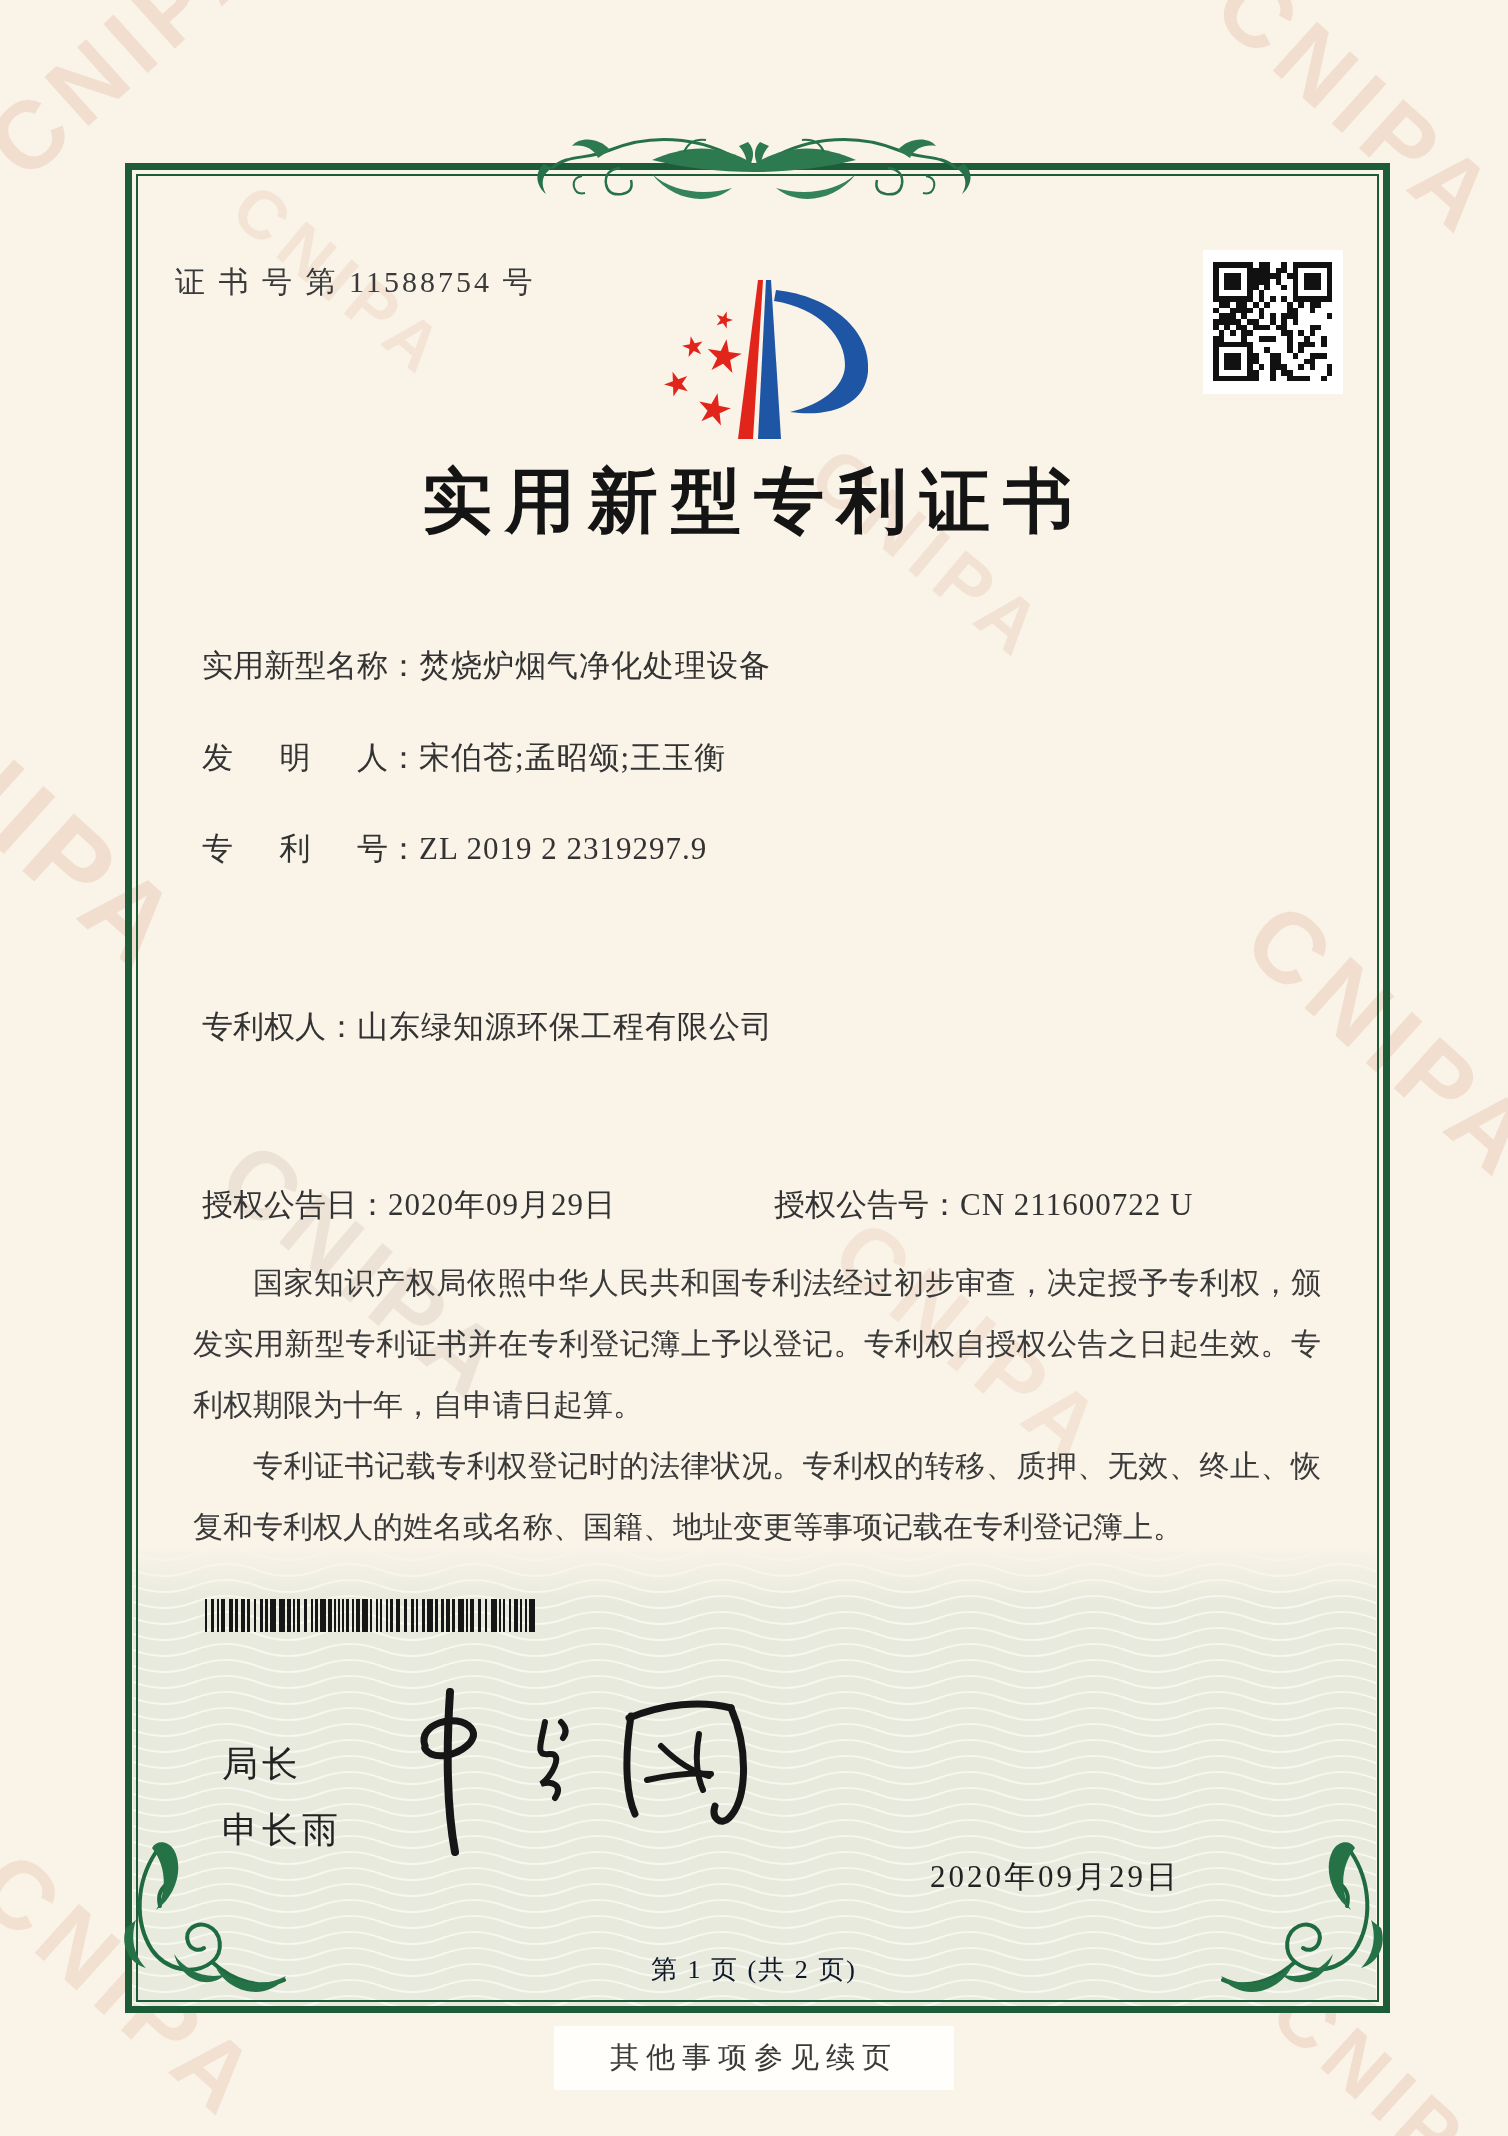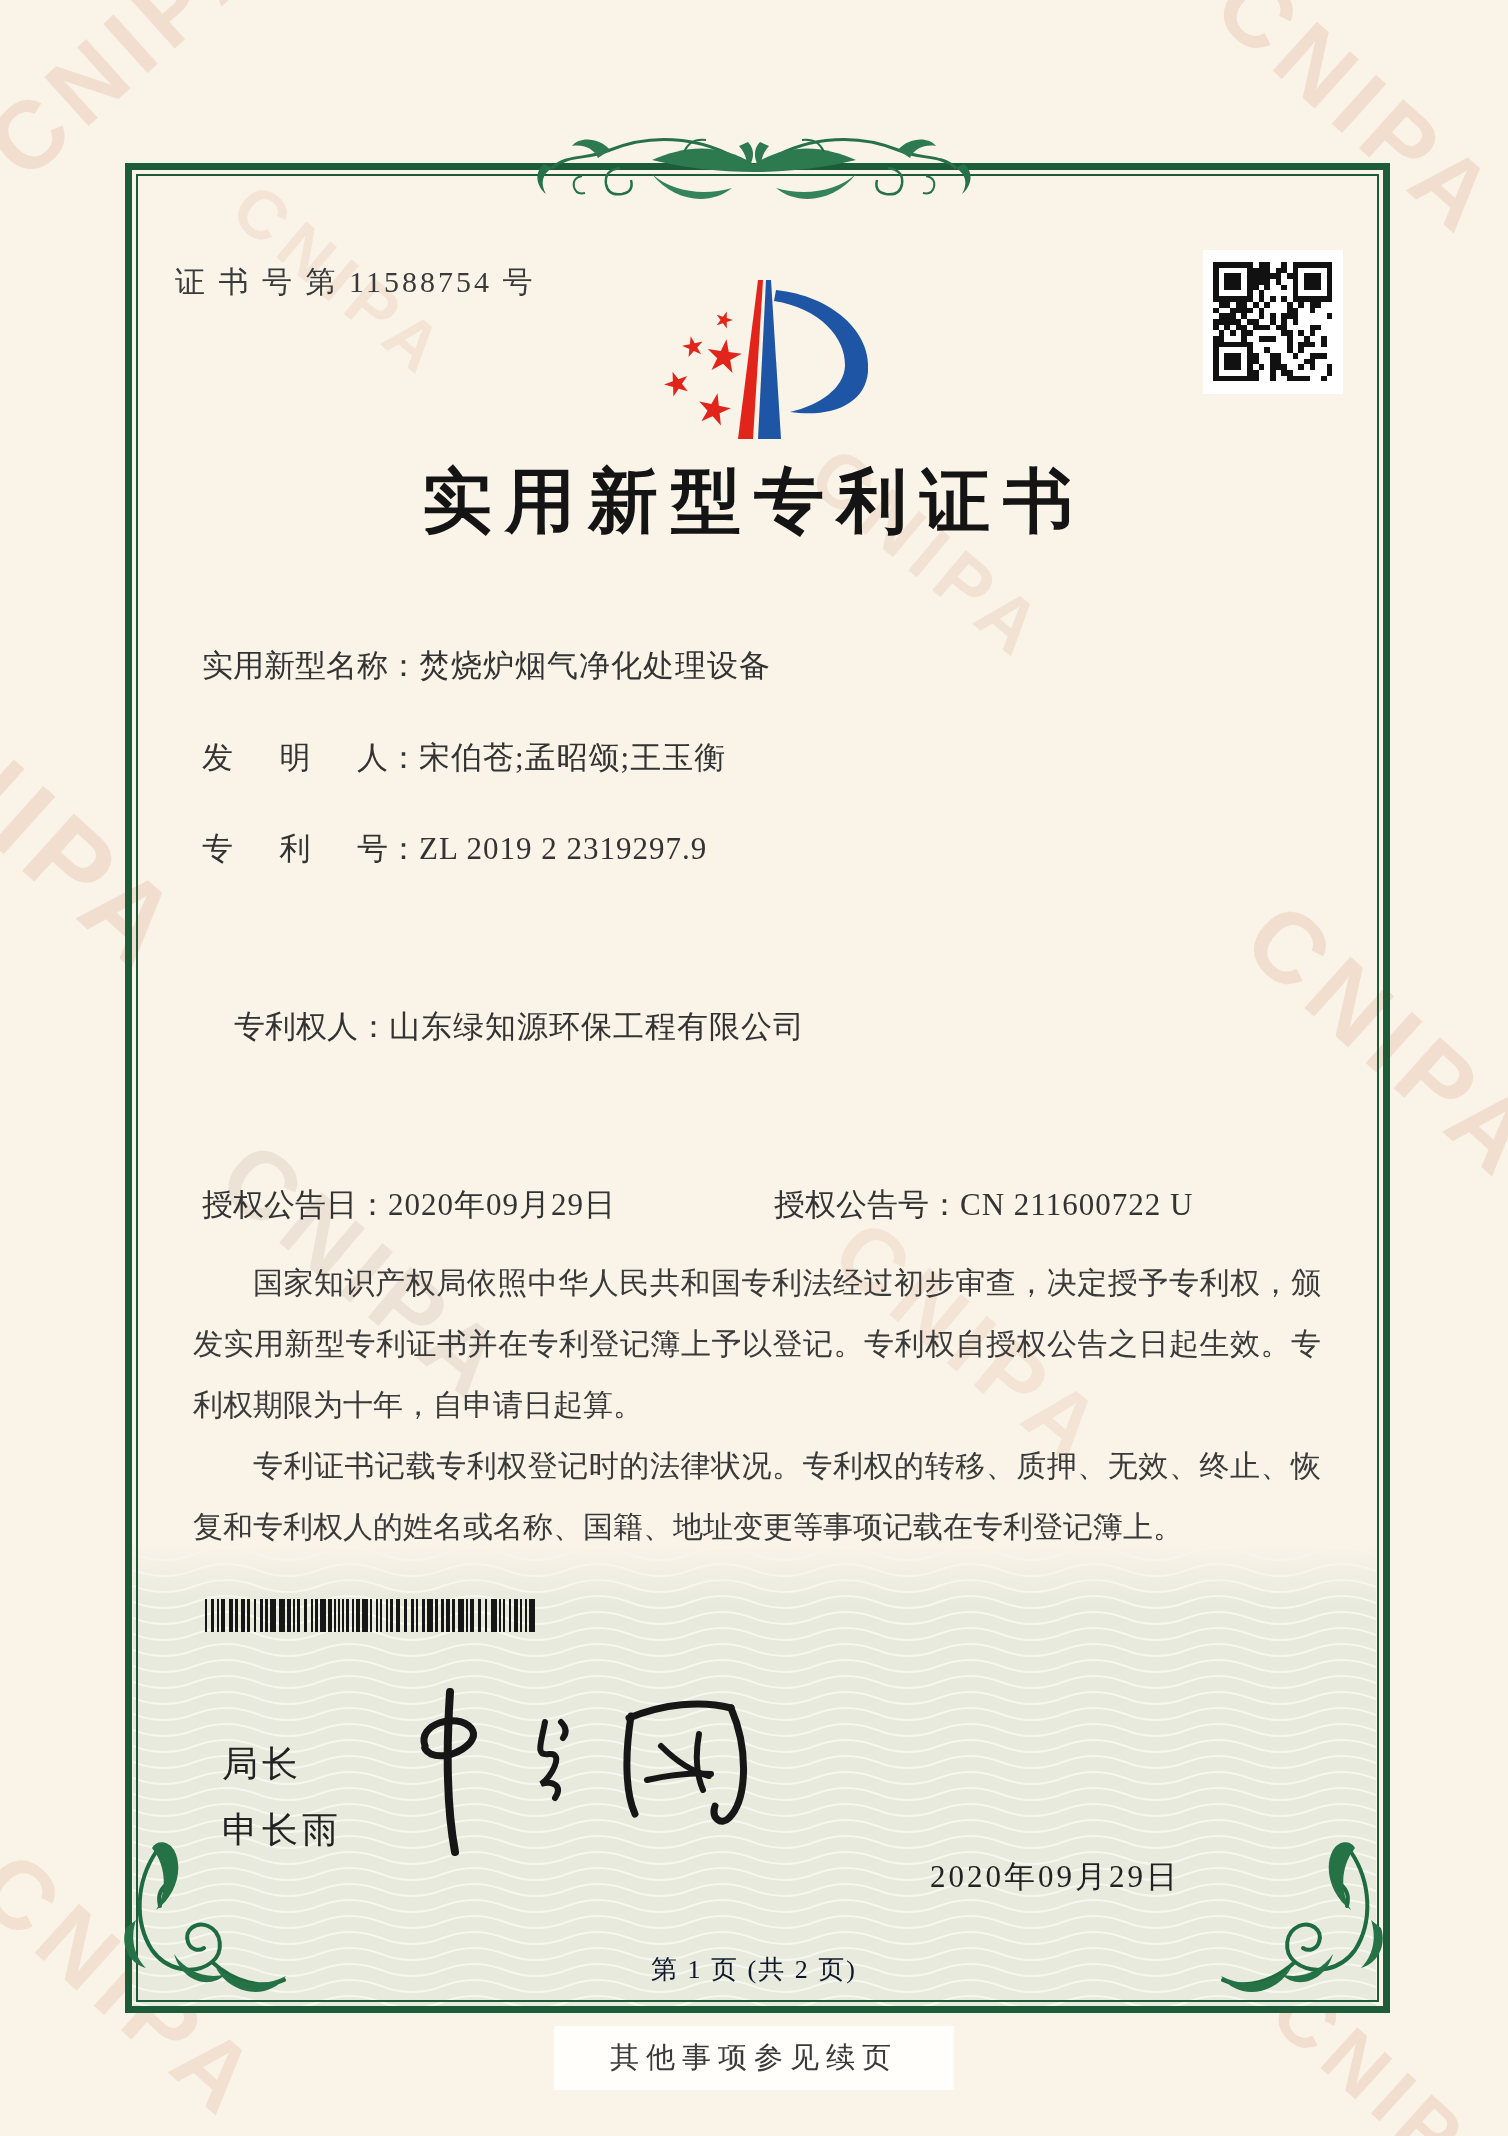--- a/index.html
+++ b/index.html
@@ -46,21 +46,21 @@
   .logo{position:absolute; left:640px; top:238px;}
   .qr-pad{position:absolute; left:1203px; top:250px; width:140px; height:144px; background:#fff;}
   .qr-grid{position:absolute; left:10px; top:12px;
            display:grid; grid-template-columns:repeat(21,5.7px); grid-auto-rows:5.7px;}
   .qr-grid .on{background:#111;}
   .title{position:absolute; left:0; right:0; top:455px; margin:0; text-align:center;
          font-size:70px; font-weight:700; letter-spacing:13px; color:#141414;}
   .frow{position:absolute; left:202px; font-size:31px; color:#333; white-space:nowrap;}
   .flabel{display:inline-block; text-align:justify; text-align-last:justify; vertical-align:top;}
   .w186{width:186px;}
-  .w124{width:124px;margin-left:32px;}
+  .w124{width:124px;}
   .fvalue{letter-spacing:1px;}
   .addr-val{display:inline-block; vertical-align:top; white-space:normal; width:980px; line-height:52px;}
   .row-grant .grp2{position:absolute; left:572px; top:0; white-space:nowrap;}
   .paras{position:absolute; left:193px; top:1252px; width:1128px; font-size:30px;
          line-height:61px; text-align:justify; color:#3a3a3a;}
   .paras p{margin:0; text-indent:2em;}
   .barcode{position:absolute; left:205px; top:1599px; width:338px; height:33px;
            font-size:0; white-space:nowrap; overflow:hidden;}
   .barcode i{display:inline-block; height:33px; background:#161616;}
   .signer{position:absolute; left:222px; font-size:36px; font-weight:normal;

